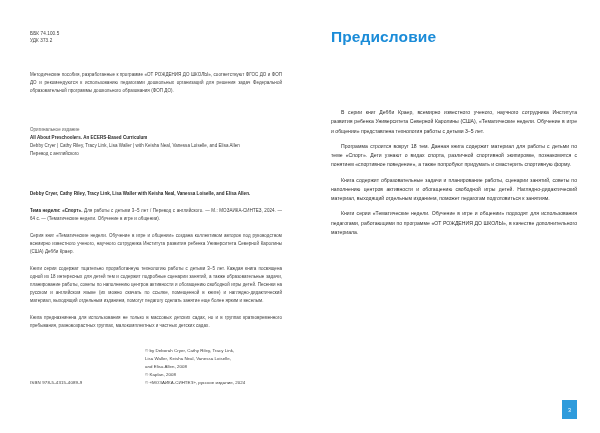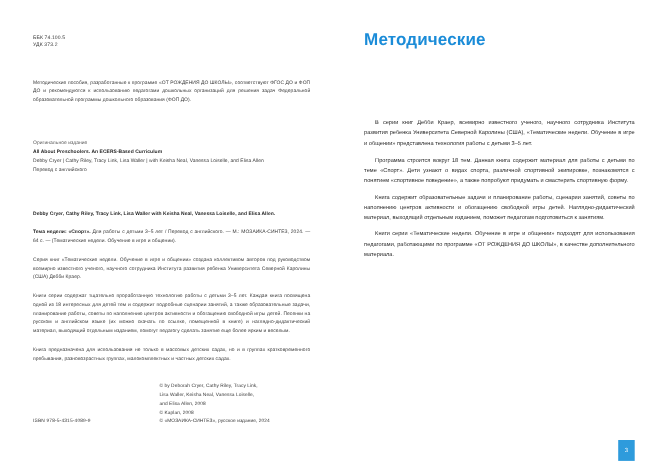--- a/index.html
+++ b/index.html
@@ -212,21 +212,21 @@
       <div>© «МОЗАИКА-СИНТЕЗ», русское издание, 2024</div>
     </div>
 
     <div class="isbn">ISBN 978-5-4315-4089-9</div>
   </div>
 
   <div class="gutter"></div>
 
   <div class="page page-right">
 
-    <div class="heading">Методические</div>
+    <div class="heading">Предисловие</div>
 
     <div class="right-body">
       <p>В серии книг Дебби Краер, всемирно известного ученого, научного сотрудника Института развития ребенка Университета Северной Каролины (США), «Тематические недели. Обучение в игре и общении» представлена технология работы с детьми 3–5 лет.</p>
       <p>Программа строится вокруг 18 тем. Данная книга содержит материал для работы с детьми по теме «Спорт». Дети узнают о видах спорта, различной спортивной экипировке, познакомятся с понятием «спортивное поведение», а также попробуют придумать и смастерить спортивную форму.</p>
       <p>Книга содержит образовательные задачи и планирование работы, сценарии занятий, советы по наполнению центров активности и обогащению свободной игры детей. Наглядно-дидактический материал, выходящий отдельным изданием, поможет педагогам подготовиться к занятиям.</p>
       <p>Книги серии «Тематические недели. Обучение в игре и общении» подходят для использования педагогами, работающими по программе «ОТ РОЖДЕНИЯ ДО ШКОЛЫ», в качестве дополнительного материала.</p>
     </div>
 
   </div>
 

